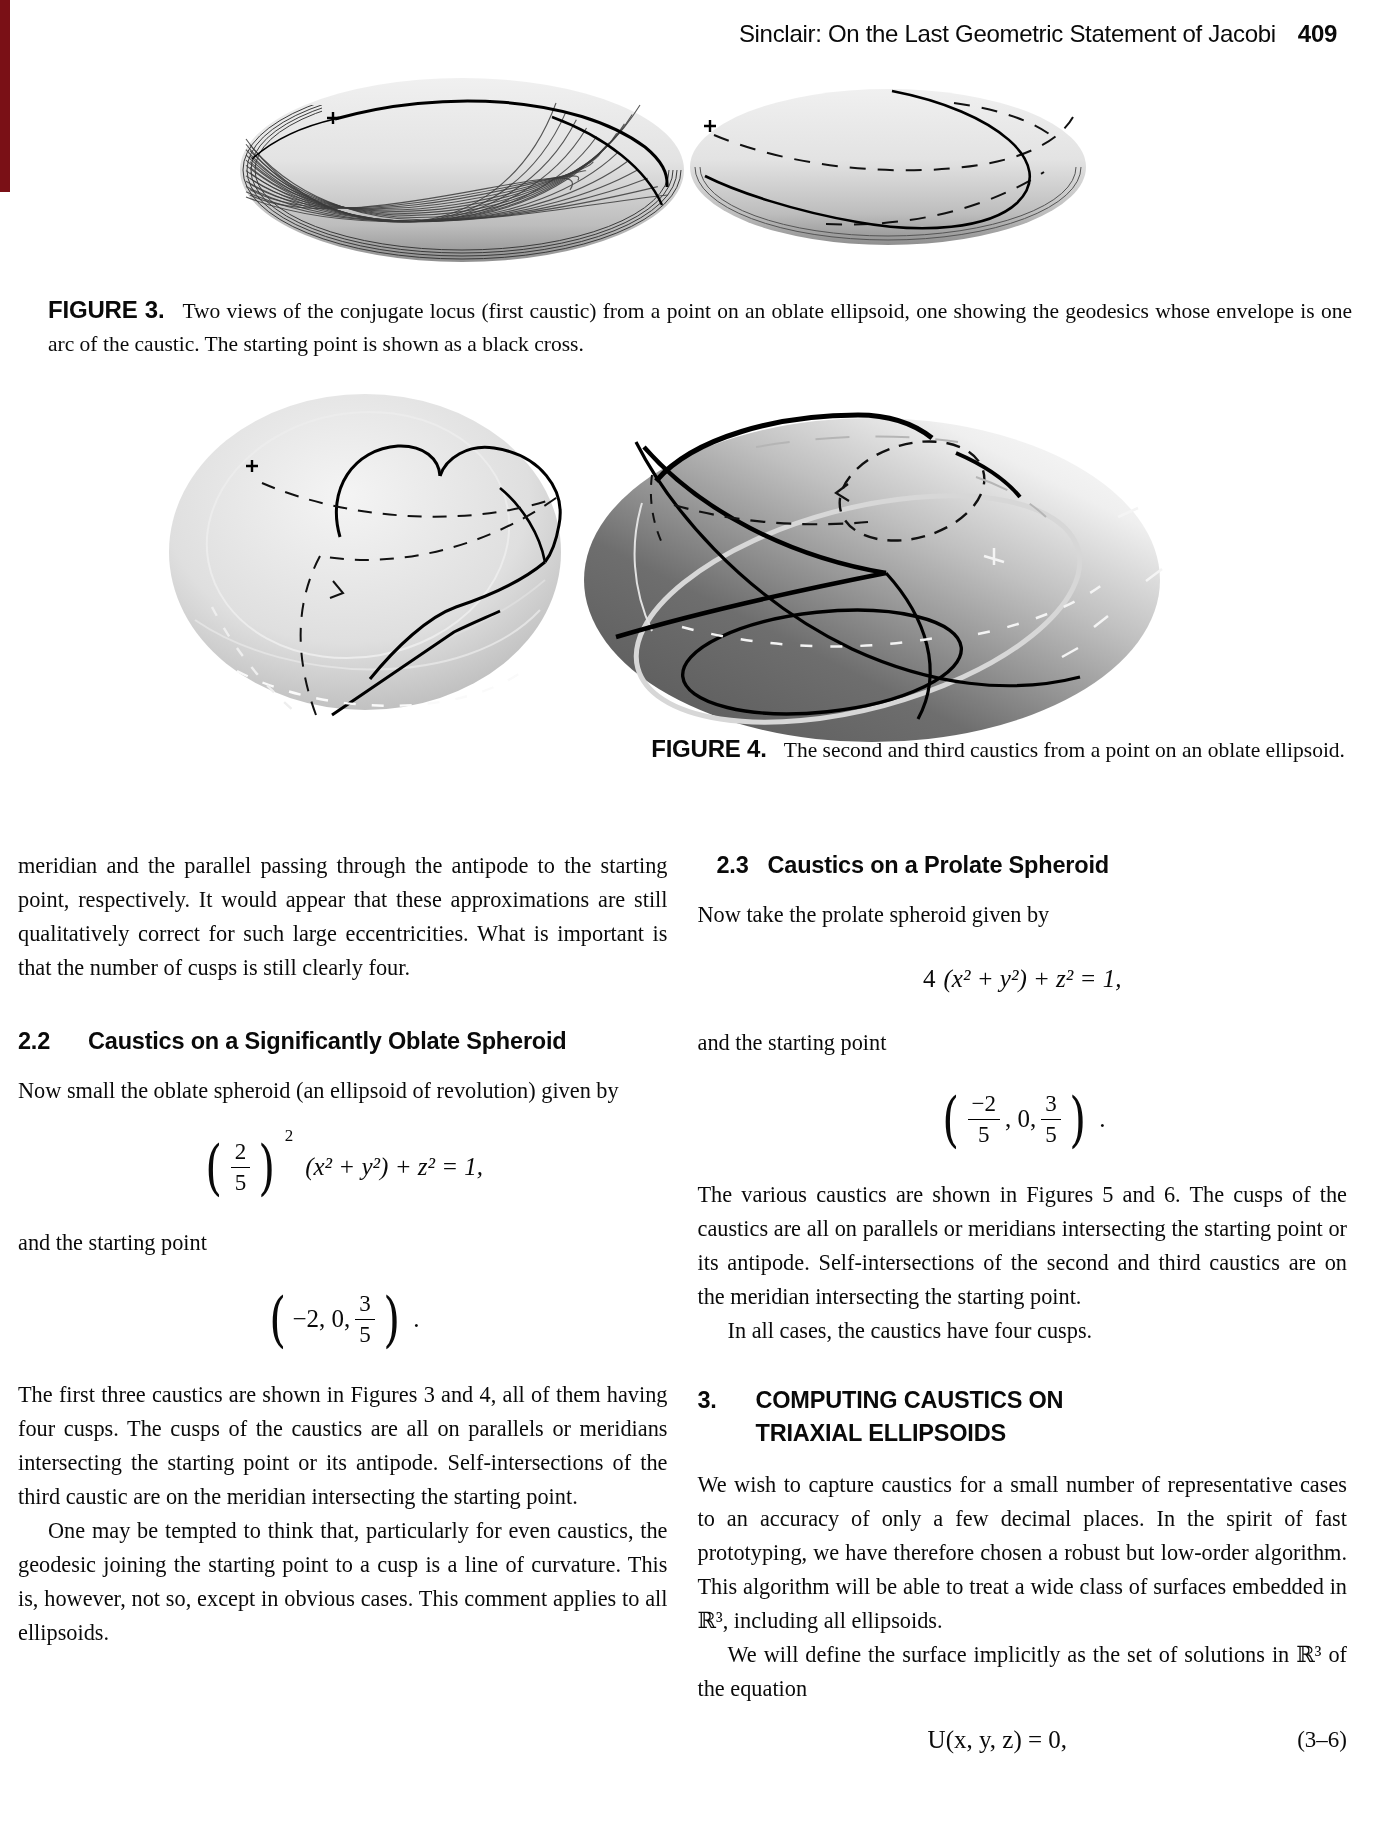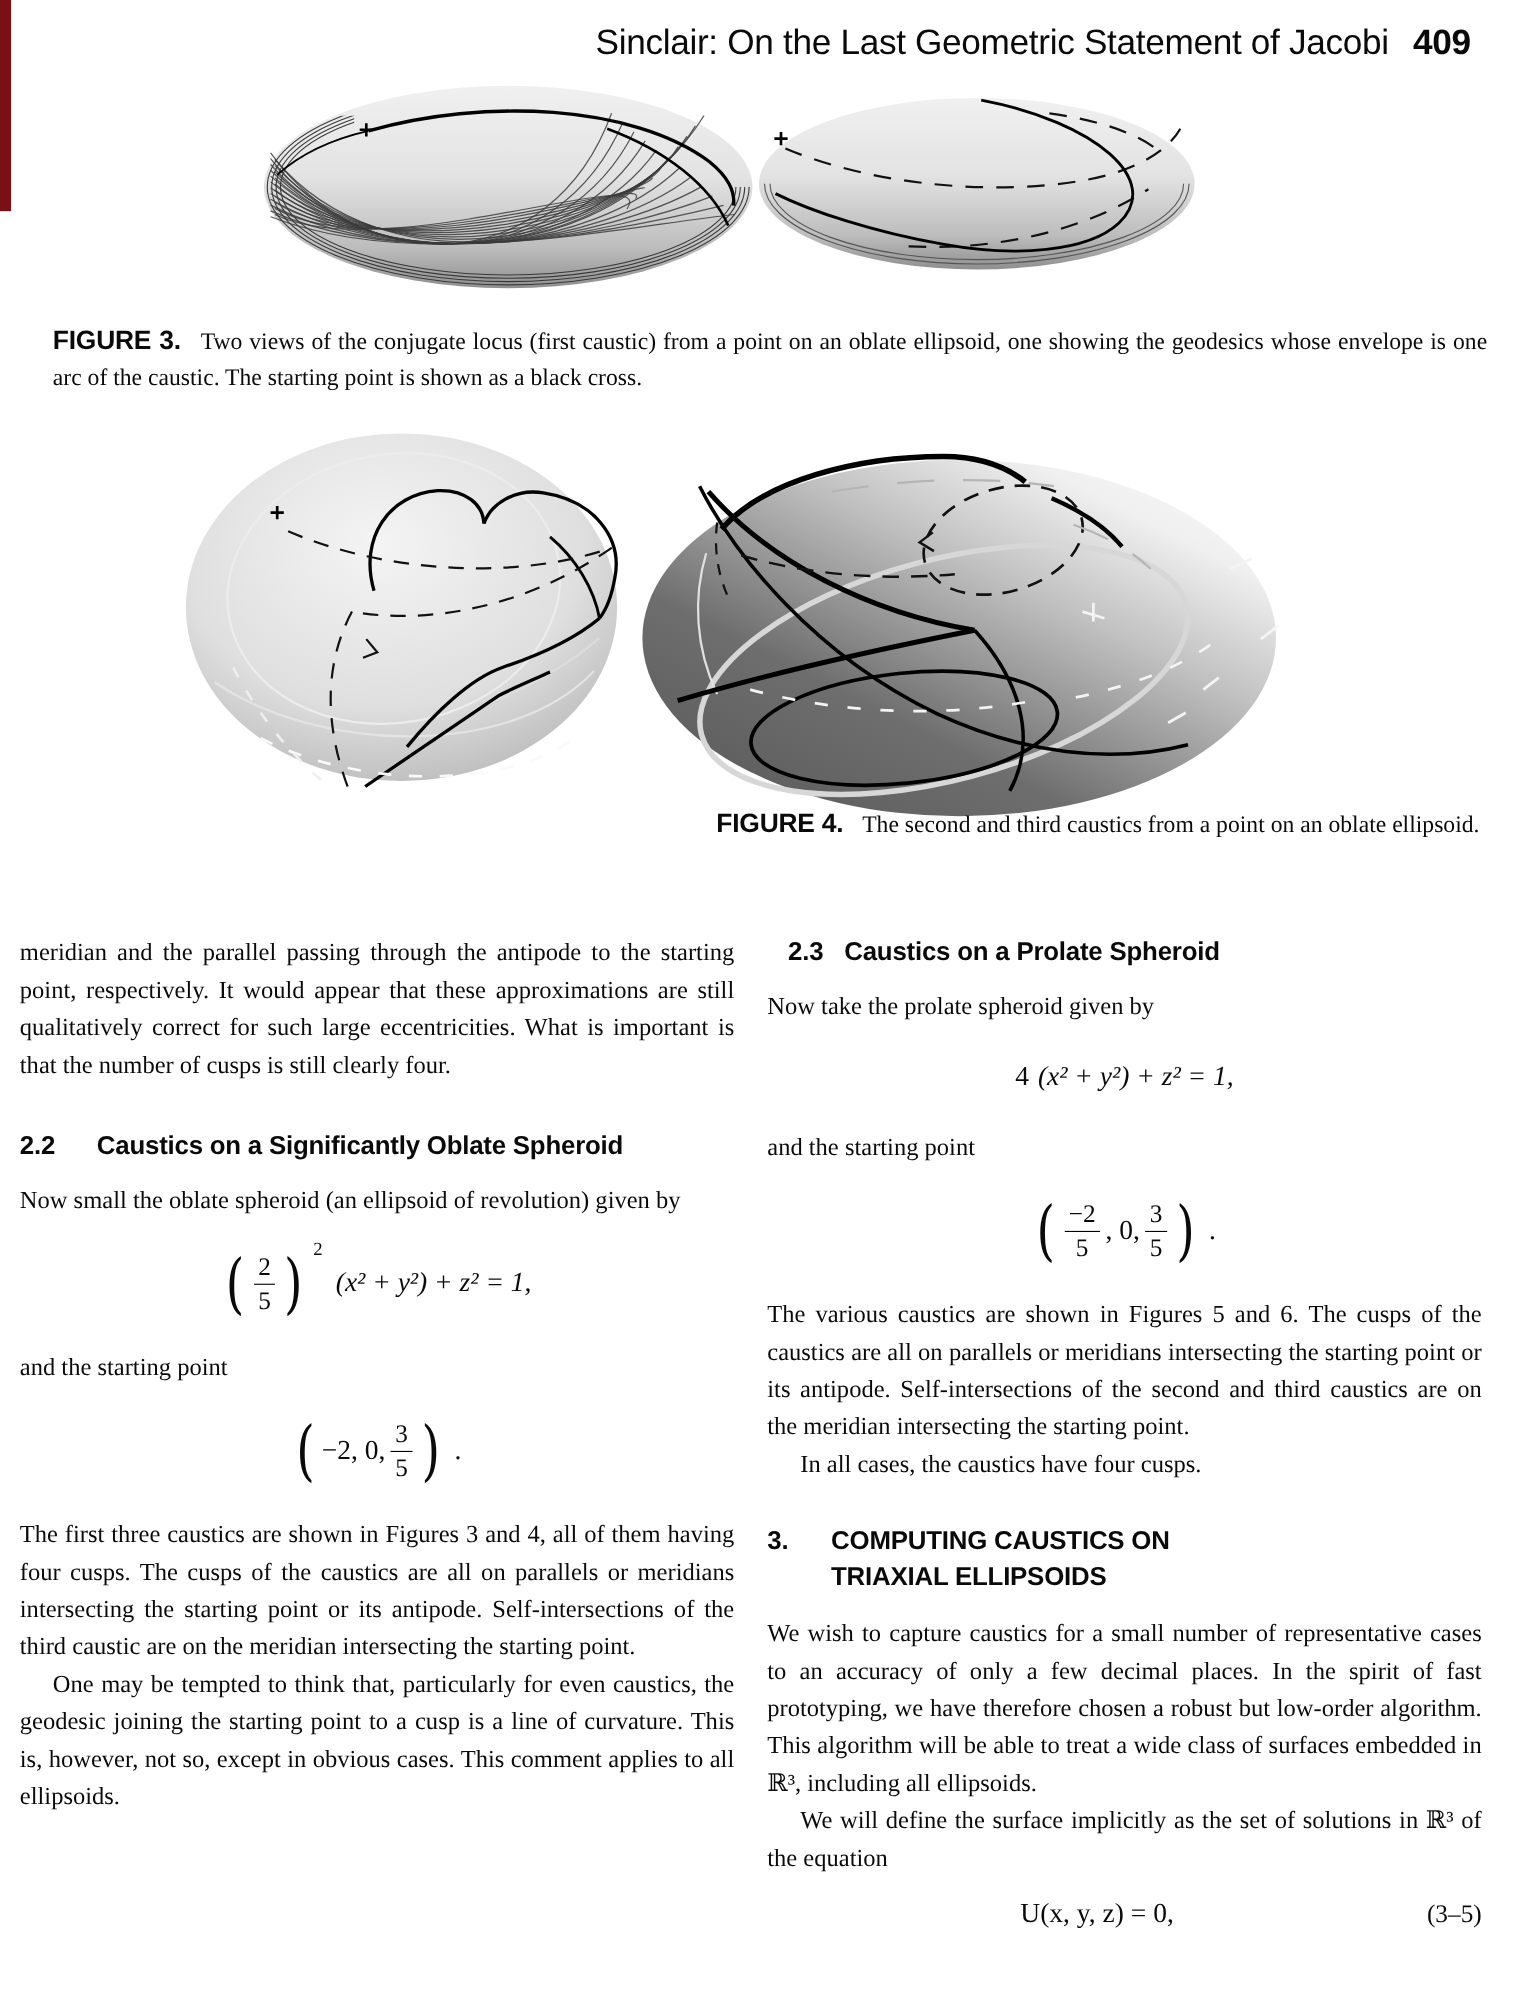--- a/index.html
+++ b/index.html
@@ -4,21 +4,21 @@
 <style>
   html,body{margin:0;padding:0;background:#ffffff;}
   .page{position:relative;width:1383px;height:1824px;background:#fff;overflow:hidden;
         font-family:"Liberation Serif","DejaVu Serif",serif;color:#0a0a0a;}
 
   
   .edgebar{position:absolute;left:0;top:0;width:10px;height:192px;background:#7a1016;}
 
   
   .pagehead{position:absolute;top:20px;right:46px;display:flex;gap:22px;align-items:baseline;
-            font-family:"Liberation Sans",sans-serif;font-size:32px;letter-spacing:-0.3px;}
+            font-family:"Liberation Sans",sans-serif;font-size:24px;letter-spacing:-0.3px;}
   .pagehead .pnum{font-weight:bold;}
 
   
   .figstrip{position:absolute;left:0;width:1383px;display:block;}
   #fig3{top:75px;height:200px;}
   #fig4{top:385px;height:372px;}
   #geodesic-fan path{fill:none;stroke:#3b3b3b;stroke-width:1.1;opacity:.85;}
 
   
   .caption{position:absolute;font-size:21.5px;line-height:33px;}
@@ -309,18 +309,18 @@
         </span>
       </div>
 
       <p>We wish to capture caustics for a small number of representative cases to an accuracy of only a few decimal places. In the spirit of fast prototyping, we have therefore chosen a robust but low-order algorithm. This algorithm will be able to treat a wide class of surfaces embedded in ℝ³, including all ellipsoids.</p>
       <p class="ind">We will define the surface implicitly as the set of solutions in ℝ³ of the equation</p>
 
       <div class="eqrow">
         <span class="fill"></span>
         <span class="it">U(x, y, z) = 0,</span>
         <span class="fill"></span>
-        <span class="eqno">(3–5)</span>
+        <span class="eqno">(3–6)</span>
       </div>
     </div>
 
   </div>
 </div>
 
 </body></html>

